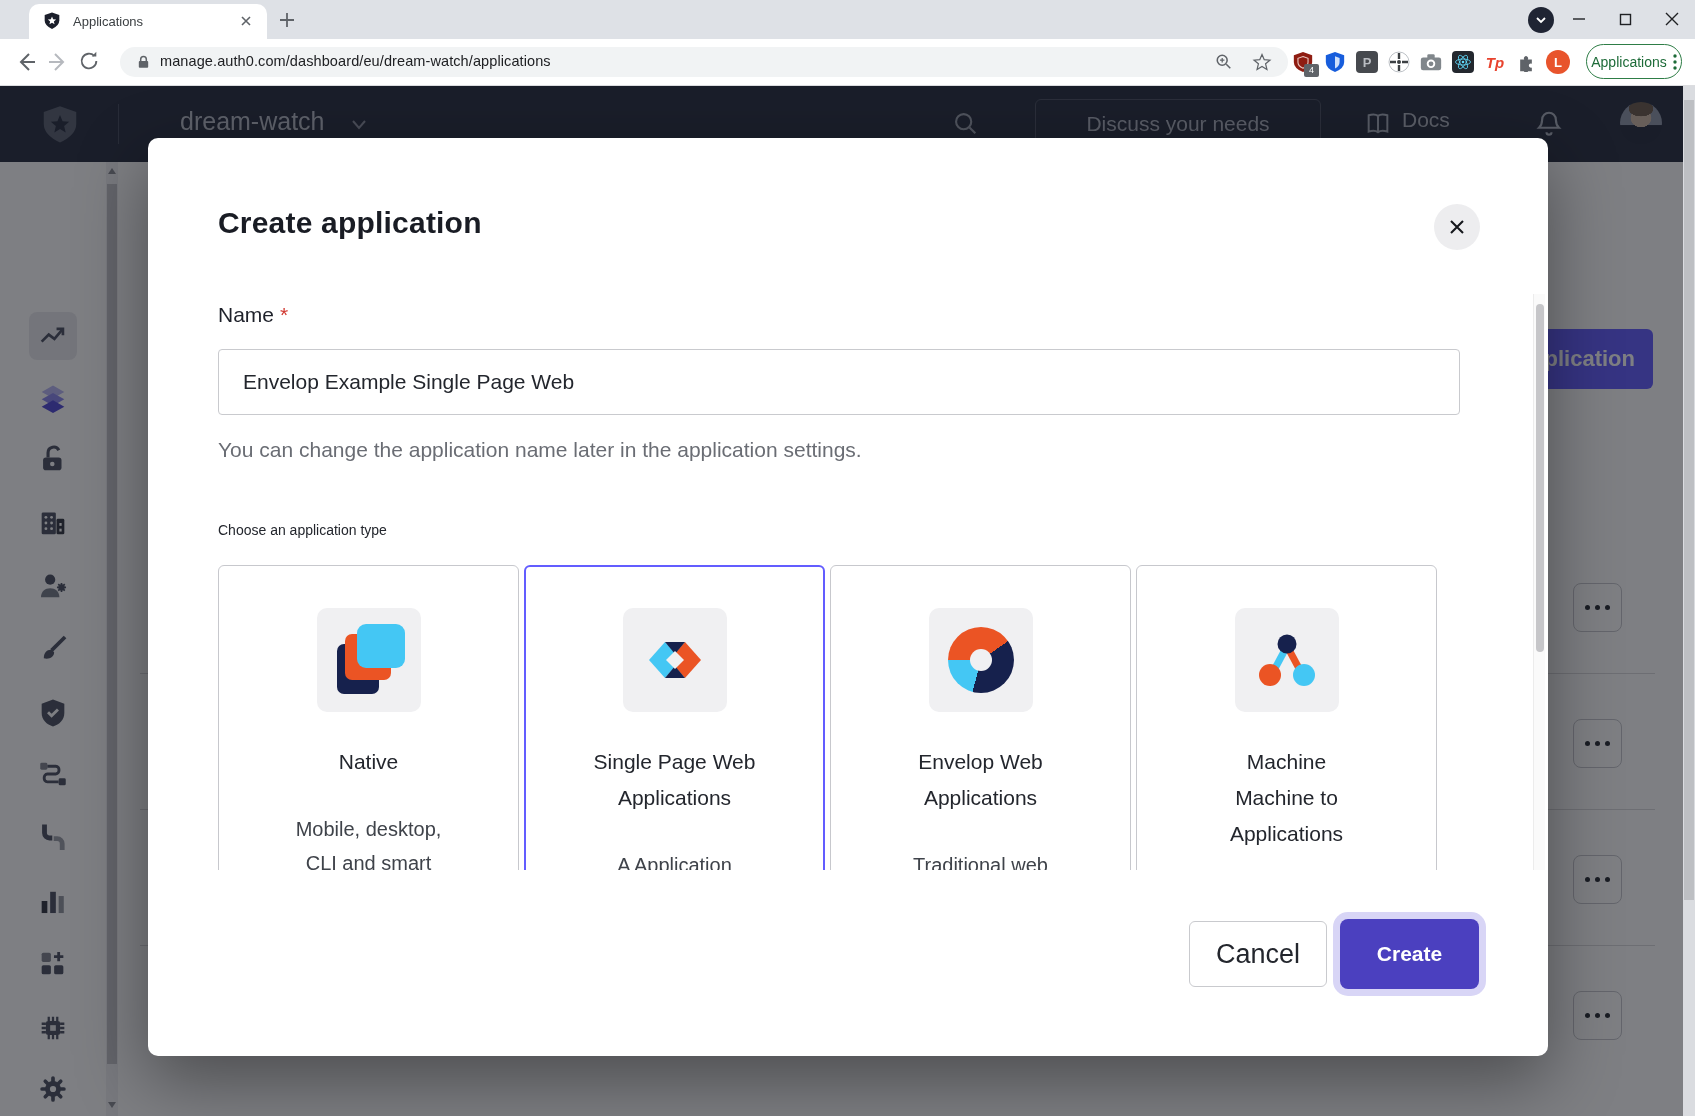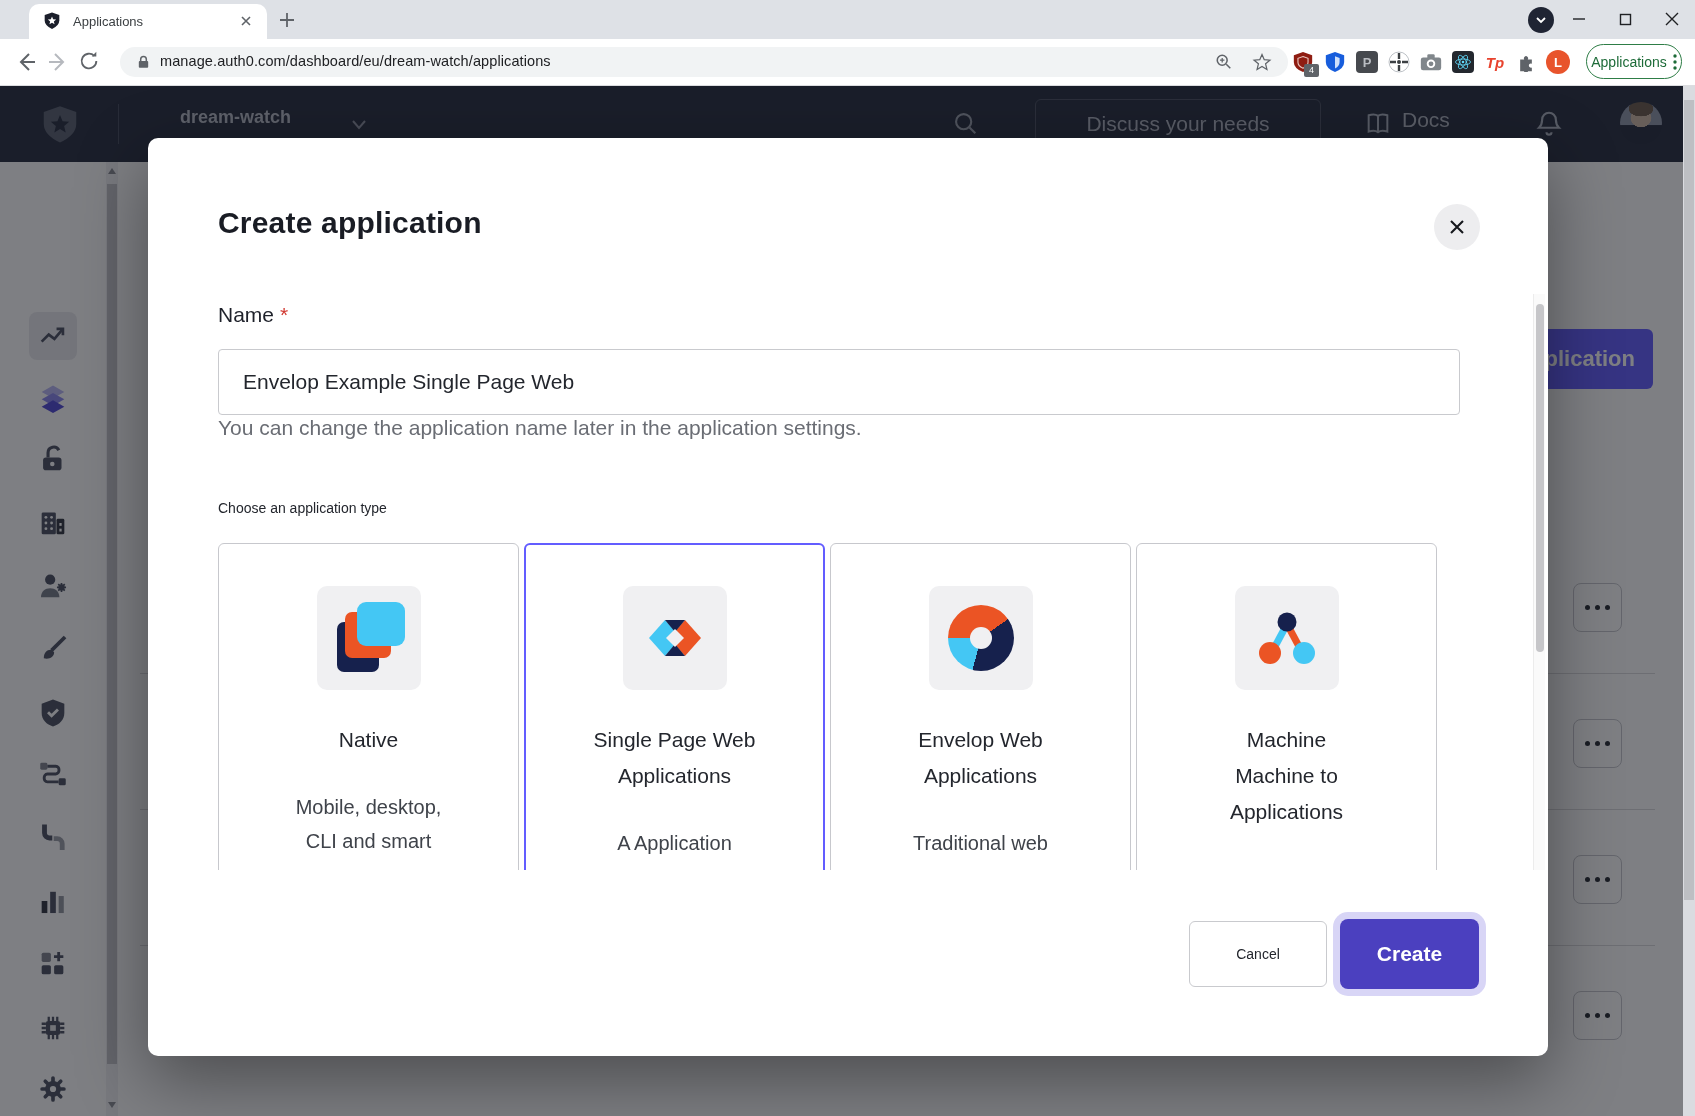--- a/index.html
+++ b/index.html
@@ -21,21 +21,21 @@
   #url-text{left:40px;top:6px;font-size:14.5px;color:#202124;letter-spacing:.1px;}
   .ext{top:10px;width:26px;height:26px;display:flex;align-items:center;justify-content:center;position:absolute;}
   #update-btn{left:1586px;top:5px;width:96px;height:35px;border:1.5px solid #2e7d46;border-radius:18px;
               background:#fff;display:flex;align-items:center;justify-content:center;gap:6px;box-sizing:border-box;}
   #update-label{font-size:14px;color:#1d6b38;}
 
   
   #page{left:0;top:86px;width:1695px;height:1030px;background:#fff;}
   #a0header{left:0;top:0;width:1695px;height:76px;background:#252c3d;}
   #a0divider{left:118px;top:18px;width:1px;height:40px;background:#454b5c;}
-  #tenant{left:180px;top:21px;font-size:18px;font-weight:700;color:#b9bec8;}
+  #tenant{left:180px;top:21px;font-size:25px;font-weight:400;color:#b9bec8;}
   #discuss{left:1035px;top:13px;width:286px;height:50px;border:1px solid #4a5061;border-radius:6px;
            color:#aeb4c0;font-size:21px;display:flex;align-items:center;justify-content:center;box-sizing:border-box;}
   #docs-label{left:1402px;top:22px;font-size:21px;color:#b0b6c1;}
   #avatar{left:1620px;top:16px;width:42px;height:42px;border-radius:50%;overflow:hidden;
     background:
       radial-gradient(ellipse 48% 30% at 50% 16%, #6b5b4a 60%, rgba(0,0,0,0) 62%),
       radial-gradient(ellipse 40% 36% at 50% 38%, #cdb8a4 60%, rgba(0,0,0,0) 63%),
       linear-gradient(180deg,#8e96a8 55%, #242a3c 56%);}
   #sidebar{left:0;top:76px;width:106px;height:954px;background:#ffffff;}
   .sb{position:absolute;left:36px;width:34px;height:34px;color:#4a5060;}
@@ -60,42 +60,42 @@
   #modal-title{left:70px;top:68px;font-size:30px;font-weight:700;color:#191c24;letter-spacing:.2px;}
   #modal-close{left:1286px;top:66px;width:46px;height:46px;border-radius:50%;background:#ededef;
                display:flex;align-items:center;justify-content:center;}
   #modal-scroll{left:0;top:156px;width:1400px;height:576px;overflow:hidden;}
   #modal-content{margin:8px 0 0 70px;width:1242px;}
   #name-row{font-size:21px;color:#1e212a;line-height:26px;}
   #name-req{color:#d13a32;margin-left:6px;}
   #name-input{margin-top:21px;width:1242px;height:66px;border:1px solid #c9cace;border-radius:4px;
               font-size:21px;color:#23262d;padding:0 24px;box-sizing:border-box;outline:none;
               font-family:"Liberation Sans","DejaVu Sans",sans-serif;}
-  #name-help{font-size:21px;color:#6a6d74;line-height:26px;}
+  #name-help{margin-top:22px;font-size:21px;color:#6a6d74;line-height:26px;}
   #type-label{margin-top:54px;font-size:14px;color:#23262d;line-height:26px;}
   #cards{margin-top:22px;display:flex;gap:5px;}
   .card{width:301px;height:430px;border:1px solid #c7c8cd;border-radius:6px;background:#fff;
         box-sizing:border-box;text-align:center;}
   .card.selected{border:2px solid #635dff;}
   .icon-box{width:104px;height:104px;margin:42px auto 0;border-radius:10px;background:#f0f0f2;
             position:relative;display:flex;align-items:center;justify-content:center;}
   .card.selected .icon-box{margin-top:41px;}
   .card-title{margin-top:32px;font-size:21px;line-height:36px;color:#23262d;}
   .card-desc{margin-top:32px;font-size:20px;line-height:34px;color:#3f434a;}
   
   .sq{position:absolute;border-radius:7px;}
   
   #donut{width:66px;height:66px;border-radius:50%;
          background:conic-gradient(from 55deg, #16214d 0 140deg, #44c7f4 140deg 215deg, #eb5424 215deg 360deg);
          display:flex;align-items:center;justify-content:center;}
   #donut-hole{width:22px;height:22px;border-radius:50%;background:#f0f0f2;}
   #modal-sbtrack{left:1385px;top:156px;width:12px;height:576px;background:#fafafa;border-left:1px solid #ececec;box-sizing:border-box;}
   #modal-sbthumb{left:2px;top:10px;width:8px;height:348px;border-radius:4px;background:#c6c6c9;}
   #btn-cancel{left:1041px;top:783px;width:138px;height:66px;border:1px solid #c9cace;border-radius:6px;
-              background:#fff;font-size:14px;color:#23262d;display:flex;align-items:center;justify-content:center;box-sizing:border-box;}
+              background:#fff;font-size:27px;color:#23262d;display:flex;align-items:center;justify-content:center;box-sizing:border-box;}
   #btn-create{left:1192px;top:781px;width:139px;height:70px;border-radius:8px;background:#4b40bf;
               box-shadow:0 0 0 7px #d8d5f6;font-size:21px;font-weight:600;color:#fff;
               display:flex;align-items:center;justify-content:center;}
   .ext-badge{position:absolute;right:-3px;bottom:-2px;min-width:13px;height:13px;background:#5f6368;color:#fff;
              font-size:9px;line-height:13px;text-align:center;border-radius:2px;padding:0 1px;}
   #ext-p-sq{width:22px;height:22px;border-radius:4px;background:#46494e;color:#b9bcc1;font-size:13px;
             font-weight:700;display:flex;align-items:center;justify-content:center;}
   #ext-react-sq{width:22px;height:22px;border-radius:4px;background:#23272e;display:flex;align-items:center;justify-content:center;}
   #ext-tp{font-size:15px;font-weight:700;font-style:italic;color:#e8432e;}
   #ext-profile{width:24px;height:24px;border-radius:50%;background:#e8542c;color:#fff;font-size:13px;

